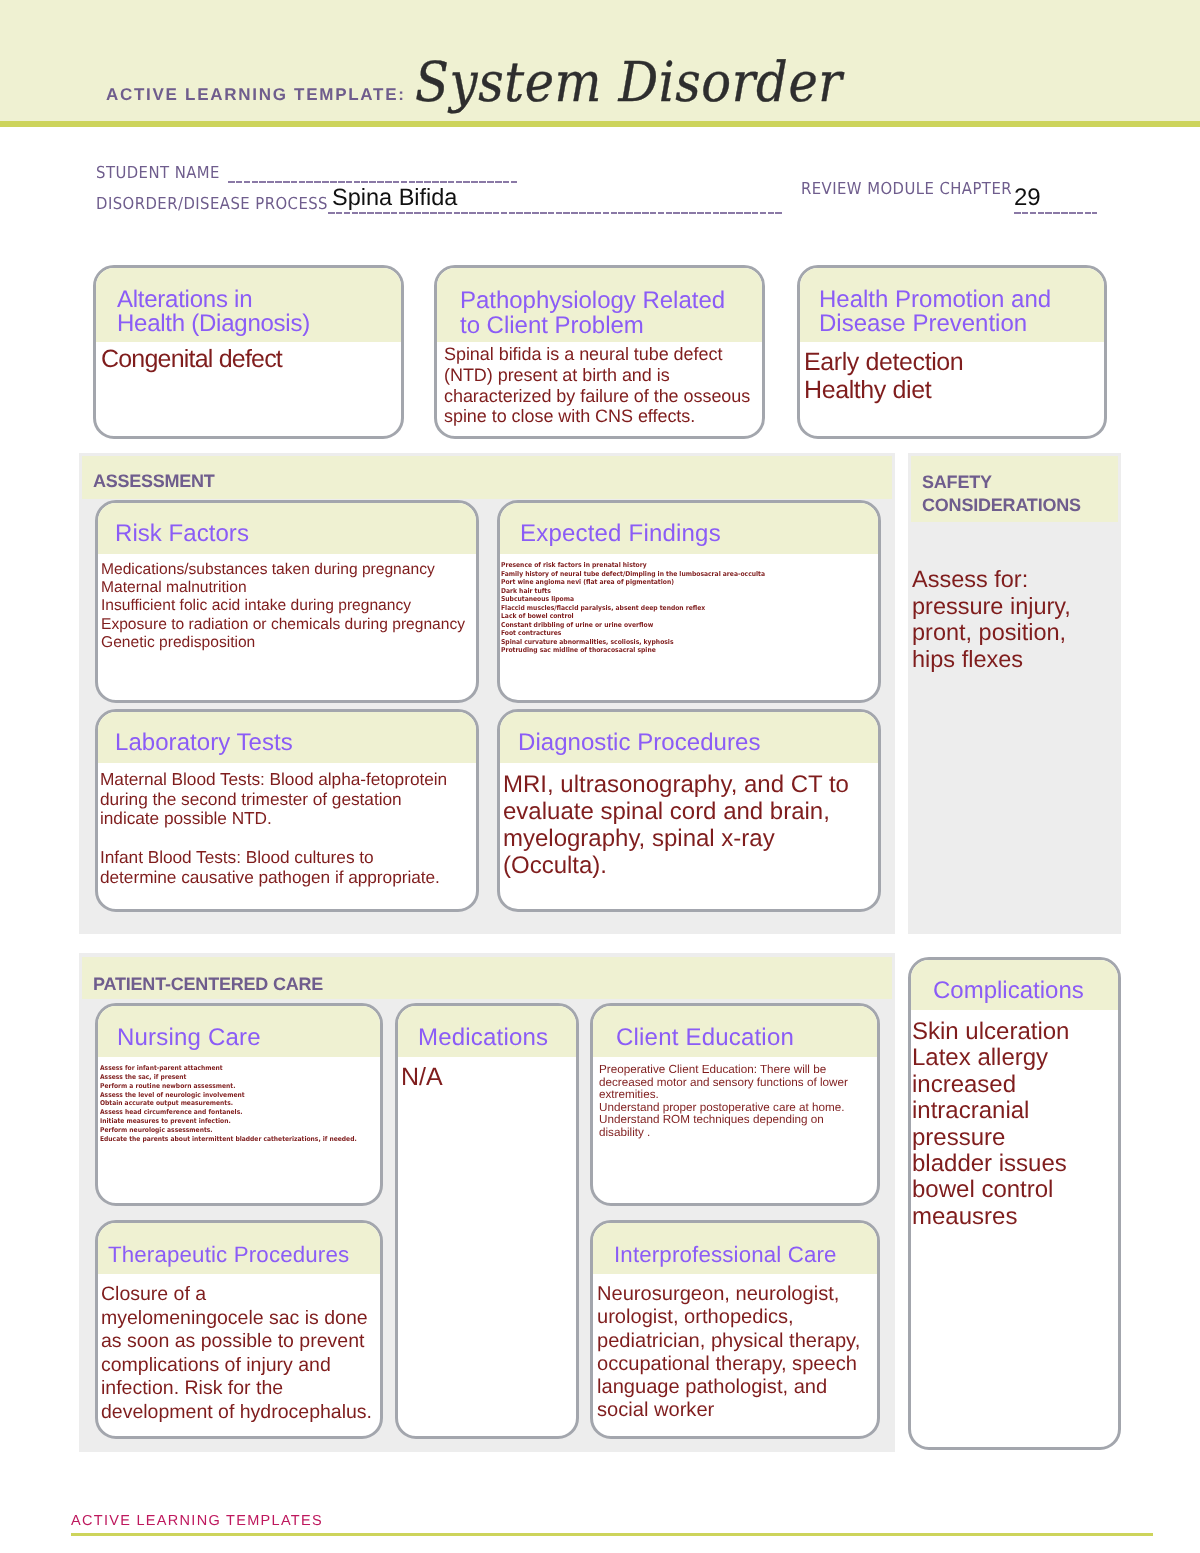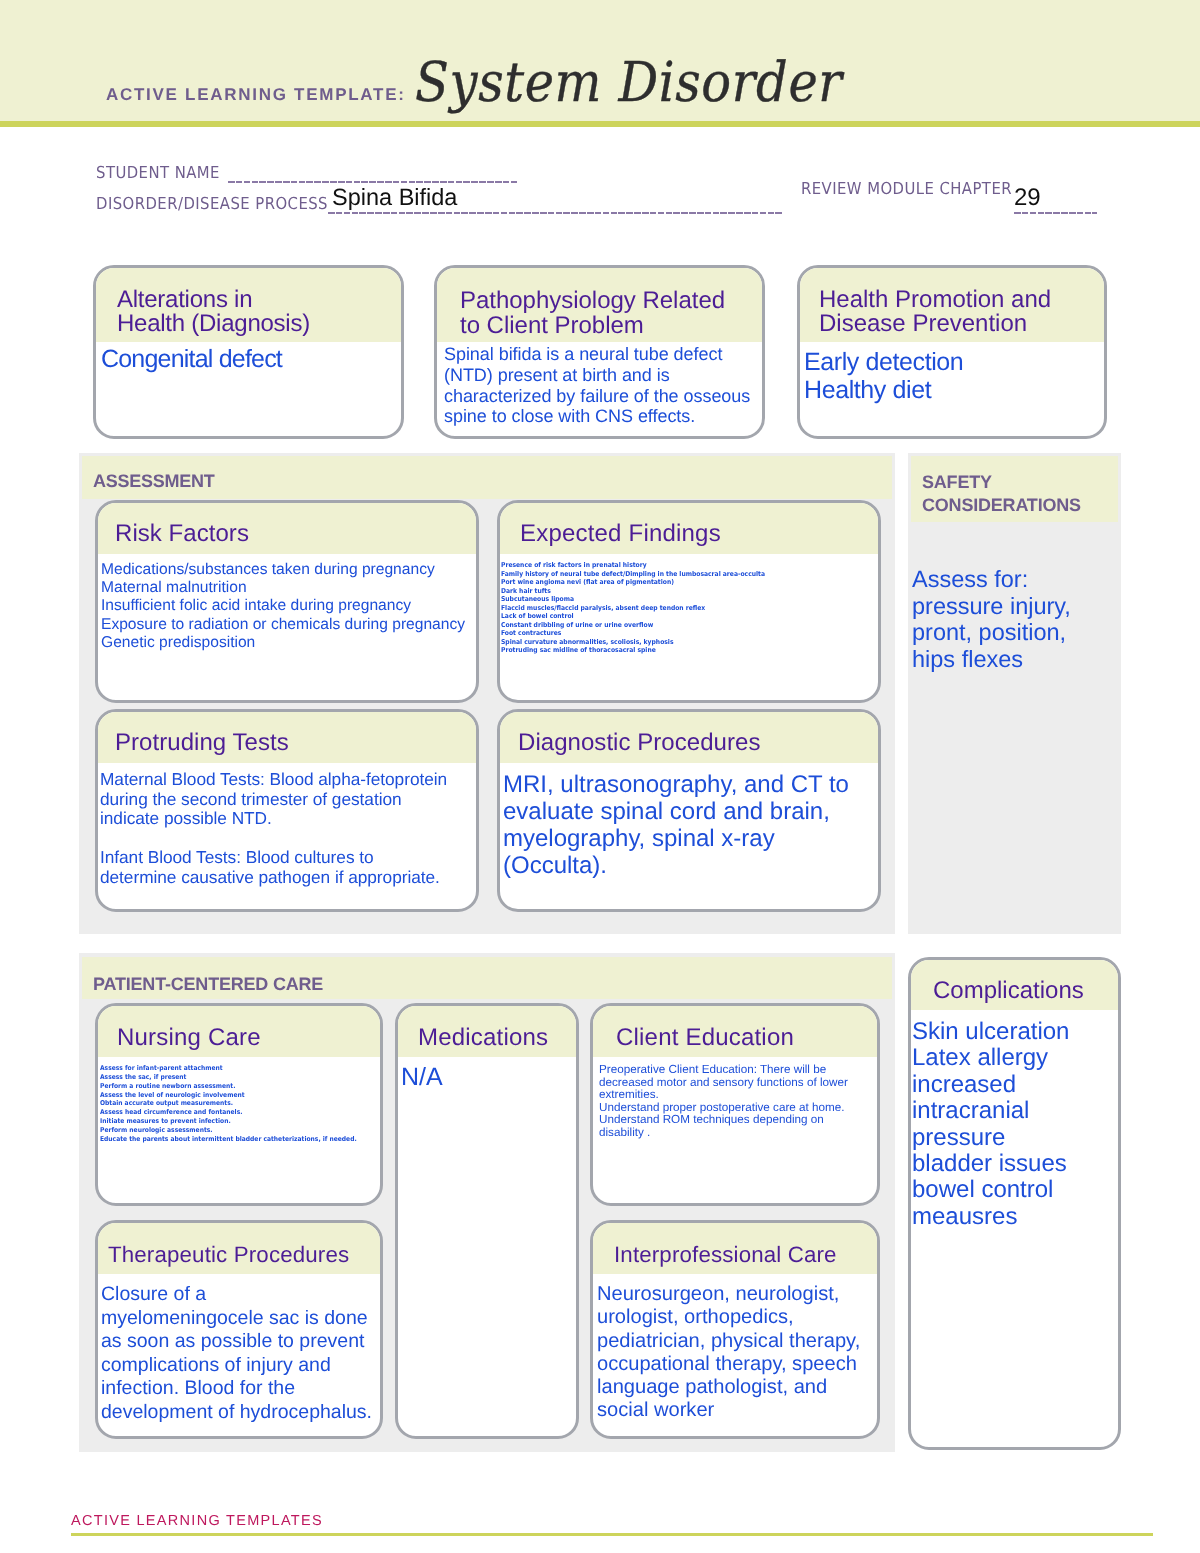--- a/index.html
+++ b/index.html
@@ -22,22 +22,22 @@
   .id-label{position:absolute;color:#6F5D8D;font-family:"DejaVu Sans Condensed","DejaVu Sans",sans-serif;
      font-size:16.5px;letter-spacing:0.45px;white-space:nowrap;line-height:12px;}
   .id-dash{position:absolute;height:2px;
      background:repeating-linear-gradient(to right,#8A79A6 0px,#8A79A6 6.6px,rgba(255,255,255,0) 6.6px,rgba(255,255,255,0) 7.85px);}
   .id-value{position:absolute;font-size:25px;color:#111;white-space:nowrap;line-height:25px;}
 
   
   .card{position:absolute;box-sizing:border-box;border:3px solid #A3A6AD;border-radius:21px;
         background:#ffffff;overflow:hidden;}
   .chead{position:absolute;left:0;top:0;right:0;background:#EFF1D2;box-sizing:border-box;}
-  .ctitle{position:absolute;color:#4c1d95;white-space:pre;}
-  .cbody{position:absolute;color:#1d4ed8;white-space:pre-wrap;}
+  .ctitle{position:absolute;color:#8b5cf6;white-space:pre;}
+  .cbody{position:absolute;color:#7f1d1d;white-space:pre-wrap;}
 
   
   .panel{position:absolute;background:#EDEDED;}
   .panel-head{position:absolute;background:#EFF1D2;}
   .panel-label{position:absolute;color:#6F5D8D;font-family:"Liberation Sans",sans-serif;
      font-weight:bold;white-space:pre;}
 
   
   .ft-text{position:absolute;left:71px;top:1516px;font-family:Liberation Sans, sans-serif;
      font-size:14.5px;letter-spacing:1.3px;color:#be185d;white-space:nowrap;line-height:11px;}
@@ -114,21 +114,21 @@
 Flaccid muscles/flaccid paralysis, absent deep tendon reflex
 Lack of bowel control
 Constant dribbling of urine or urine overflow
 Foot contractures
 Spinal curvature abnormalities, scoliosis, kyphosis
 Protruding sac midline of thoracosacral spine</div>
   </div>
 
   <div class="card" style="left:95px;top:709px;width:384px;height:203px;">
     <div class="chead" style="height:51px;"></div>
-    <div class="ctitle" style="left:17px;top:18px;font-size:24px;line-height:25px;letter-spacing:0.05px;">Protruding Tests</div>
+    <div class="ctitle" style="left:17px;top:18px;font-size:24px;line-height:25px;letter-spacing:0.05px;">Laboratory Tests</div>
     <div class="cbody" style="left:2px;top:58px;width:378px;font-size:17.3px;line-height:19.6px;white-space:pre-wrap;letter-spacing:-0.05px;">Maternal Blood Tests: Blood alpha-fetoprotein
 during the second trimester of gestation
 indicate possible NTD.
 
 Infant Blood Tests: Blood cultures to
 determine causative pathogen if appropriate.</div>
   </div>
 
   <div class="card" style="left:497px;top:709px;width:384px;height:203px;">
     <div class="chead" style="height:51px;"></div>
@@ -183,21 +183,21 @@
 disability .</div>
   </div>
 
   <div class="card" style="left:95px;top:1220px;width:288px;height:219px;">
     <div class="chead" style="height:51px;"></div>
     <div class="ctitle" style="left:10px;top:19px;font-size:22.3px;line-height:25px;letter-spacing:0.15px;">Therapeutic Procedures</div>
     <div class="cbody" style="left:3px;top:60px;width:282px;font-size:19.5px;line-height:23.5px;white-space:pre-wrap;">Closure of a
 myelomeningocele sac is done
 as soon as possible to prevent
 complications of injury and
-infection. Blood for the
+infection. Risk for the
 development of hydrocephalus.</div>
   </div>
 
   <div class="card" style="left:590px;top:1220px;width:290px;height:219px;">
     <div class="chead" style="height:51px;"></div>
     <div class="ctitle" style="left:21px;top:19px;font-size:22.3px;line-height:25px;letter-spacing:0.15px;">Interprofessional Care</div>
     <div class="cbody" style="left:4px;top:60px;width:284px;font-size:20.1px;line-height:23.3px;white-space:pre-wrap;">Neurosurgeon, neurologist,
 urologist, orthopedics,
 pediatrician, physical therapy,
 occupational therapy, speech

